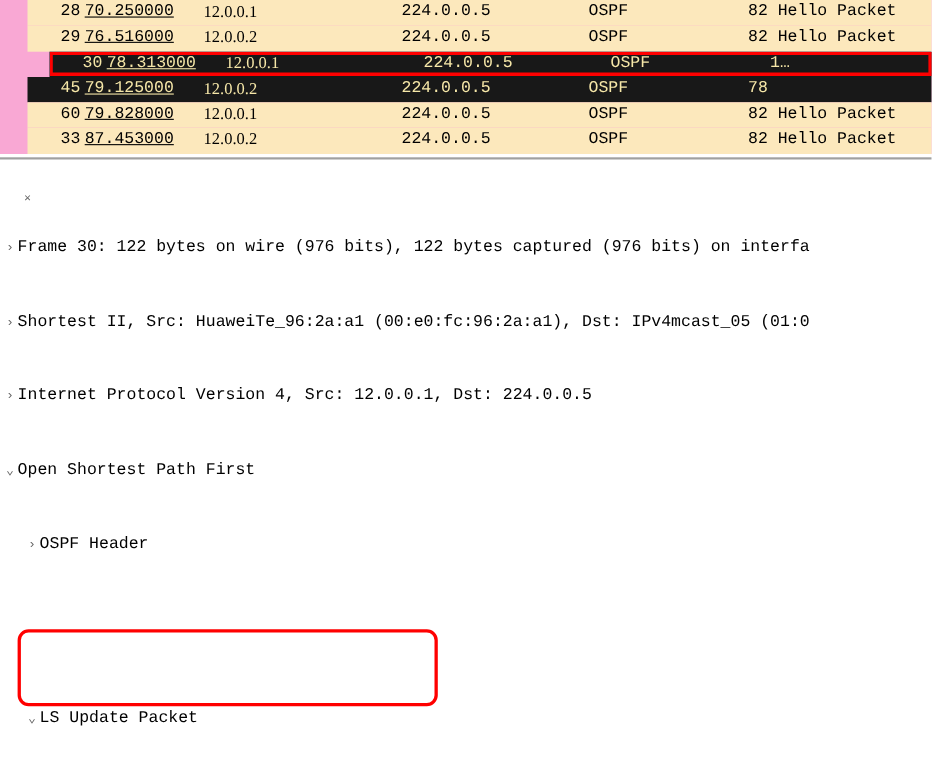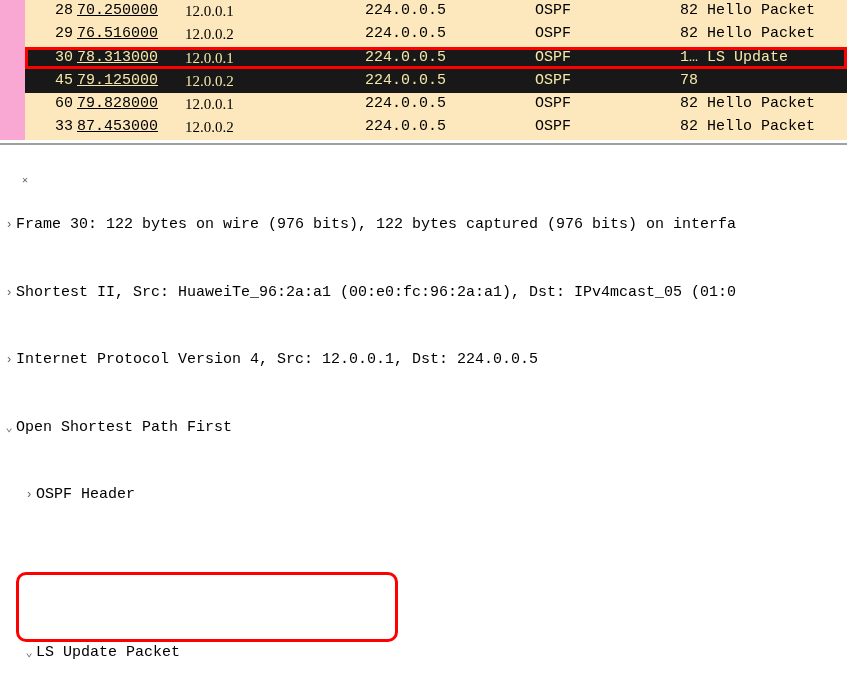--- a/index.html
+++ b/index.html
@@ -16,21 +16,21 @@
     }
     .packet-row {
       display: flex;
       padding: 1px 0;
       white-space: pre;
       line-height: 1.35;
       border-bottom: 1px solid transparent;
     }
     .packet-row.bg-tan { background: #FCE8BC; }
     .packet-row.bg-dark { background: #181818; color: #F6E7A8; }
-    .packet-row.hl-red { box-shadow: 0 0 0 3px #FF0000 inset; position: relative; }
+    .packet-row.hl-red { box-shadow: 0 0 0 3px #FF0000 inset; position: relative; margin-left: 20px; }
     .col-no { width: 52px; text-align: right; padding-right: 4px; }
     .col-time { width: 98px; text-decoration: underline; }
     .col-src { width: 190px; padding-left: 10px; font-family: Liberation Serif, serif; }
     .col-dst { width: 170px; }
     .col-proto { width: 145px; }
     .col-len { width: 26px; text-align: left; padding-right: 4px; }
     .col-info { flex: 1; padding-left: 1px; }
     .details-pane {
       border-top: 2px solid #a0a0a0;
       margin-top: 3px;
@@ -89,21 +89,20 @@
     <span class="col-len">82</span>
     <span class="col-info">Hello Packet</span>
   </div>
   <div class="packet-row bg-dark hl-red">
     <span class="col-no">30</span>
     <span class="col-time">78.313000</span>
     <span class="col-src">12.0.0.1</span>
     <span class="col-dst">224.0.0.5</span>
     <span class="col-proto">OSPF</span>
     <span class="col-len">1…</span>
-    <span class="col-info">LS Update</span>
   </div>
   <div class="packet-row bg-dark">
     <span class="col-no">45</span>
     <span class="col-time">79.125000</span>
     <span class="col-src">12.0.0.2</span>
     <span class="col-dst">224.0.0.5</span>
     <span class="col-proto">OSPF</span>
     <span class="col-len">78</span>
   </div>
   <div class="packet-row bg-tan">

